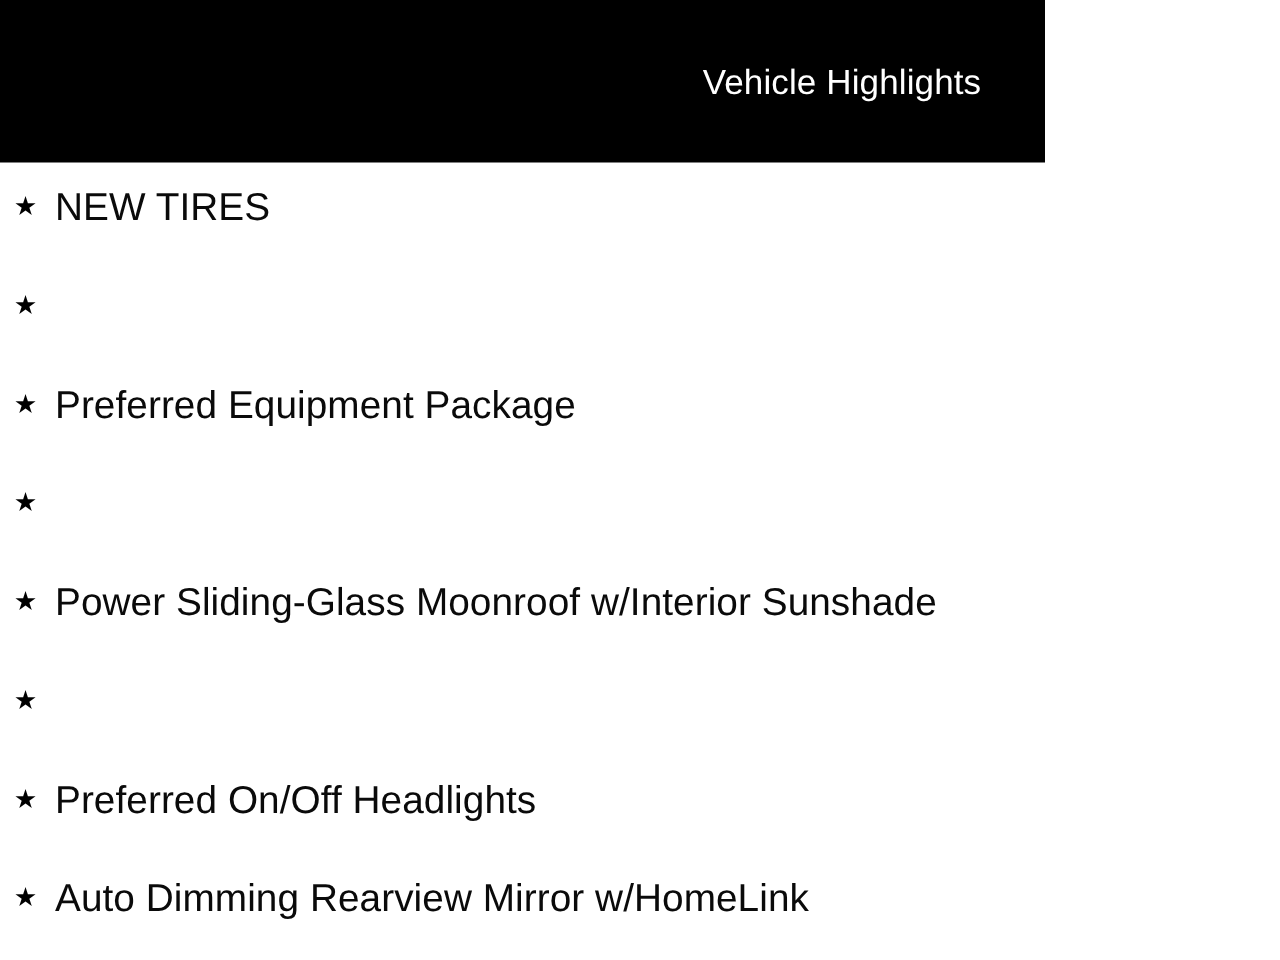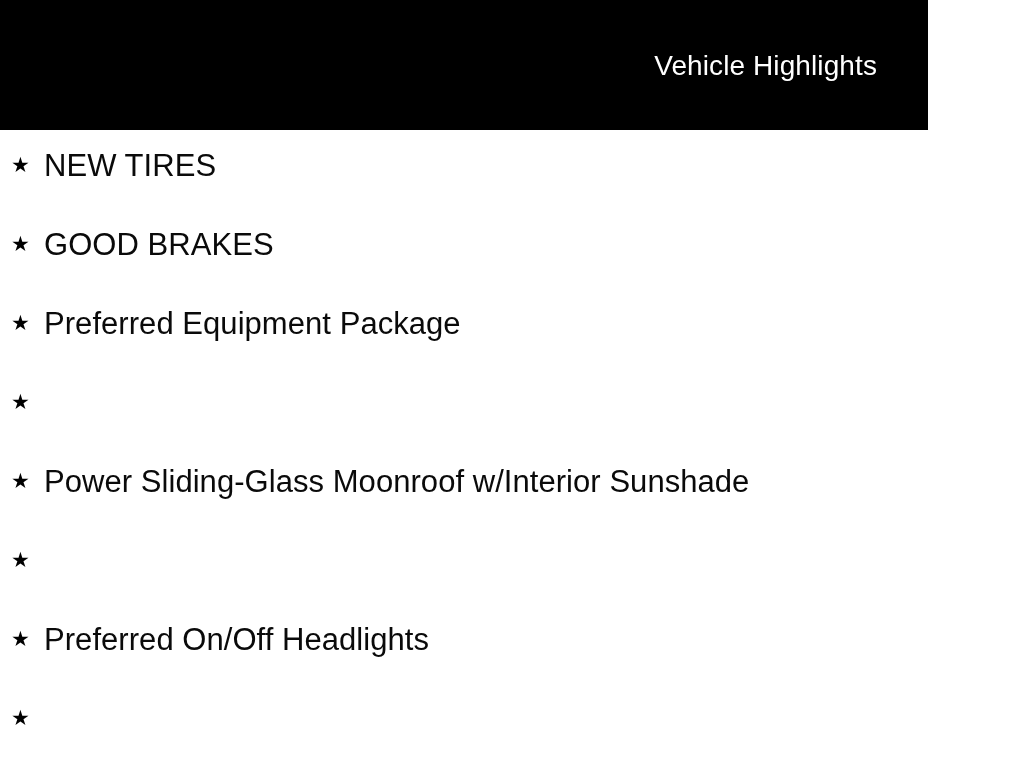--- a/index.html
+++ b/index.html
@@ -21,21 +21,21 @@
     height: 768px;
     background: #ffffff;
     overflow: hidden;
   }
 
   
   .header-bar {
     position: absolute;
     left: 0;
     top: 0;
-    width: 928px;
+    width: 836px;
     height: 130px;
     background: #000000;
     box-sizing: border-box;
   }
 
   .header-title {
     position: absolute;
     right: 51px;
     top: 49px;
     margin: 0;
@@ -104,21 +104,20 @@
     <h1 class="header-title">Vehicle Highlights</h1>
   </div>
 
   <ul class="highlights-list" id="highlights-list">
   <li class="highlight-item">
         <span class="highlight-bullet">★</span>
         <span class="highlight-label">NEW TIRES</span>
       </li>
       <li class="highlight-item">
         <span class="highlight-bullet">★</span>
-        <span class="highlight-label">GOOD BRAKES</span>
       </li>
       <li class="highlight-item">
         <span class="highlight-bullet">★</span>
         <span class="highlight-label">Preferred Equipment Package</span>
       </li>
       <li class="highlight-item">
         <span class="highlight-bullet">★</span>
       </li>
       <li class="highlight-item">
         <span class="highlight-bullet">★</span>
@@ -126,16 +125,17 @@
       </li>
       <li class="highlight-item">
         <span class="highlight-bullet">★</span>
       </li>
       <li class="highlight-item">
         <span class="highlight-bullet">★</span>
         <span class="highlight-label">Preferred On/Off Headlights</span>
       </li>
       <li class="highlight-item">
         <span class="highlight-bullet">★</span>
+        <span class="highlight-label">Auto Dimming Rearview Mirror w/HomeLink</span>
       </li>
     </ul>
 
 </div>
 
 </body></html>

